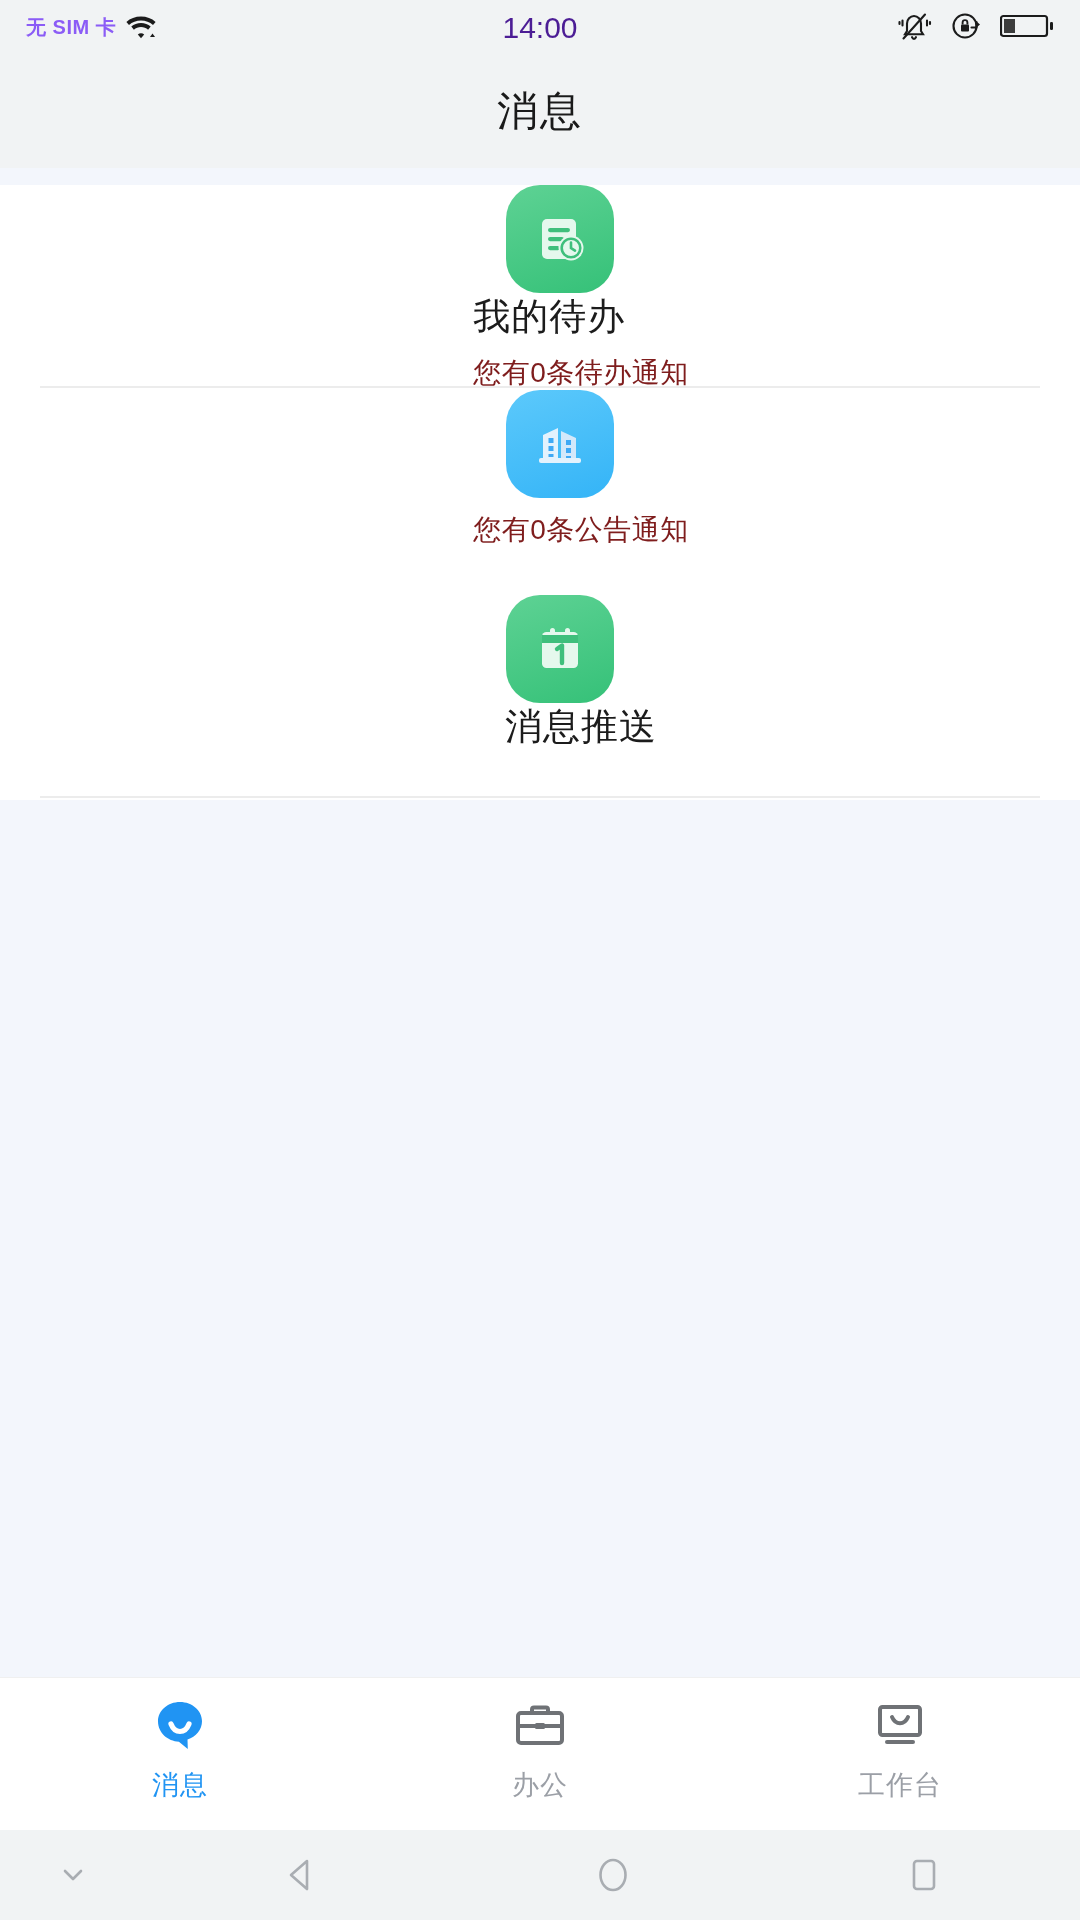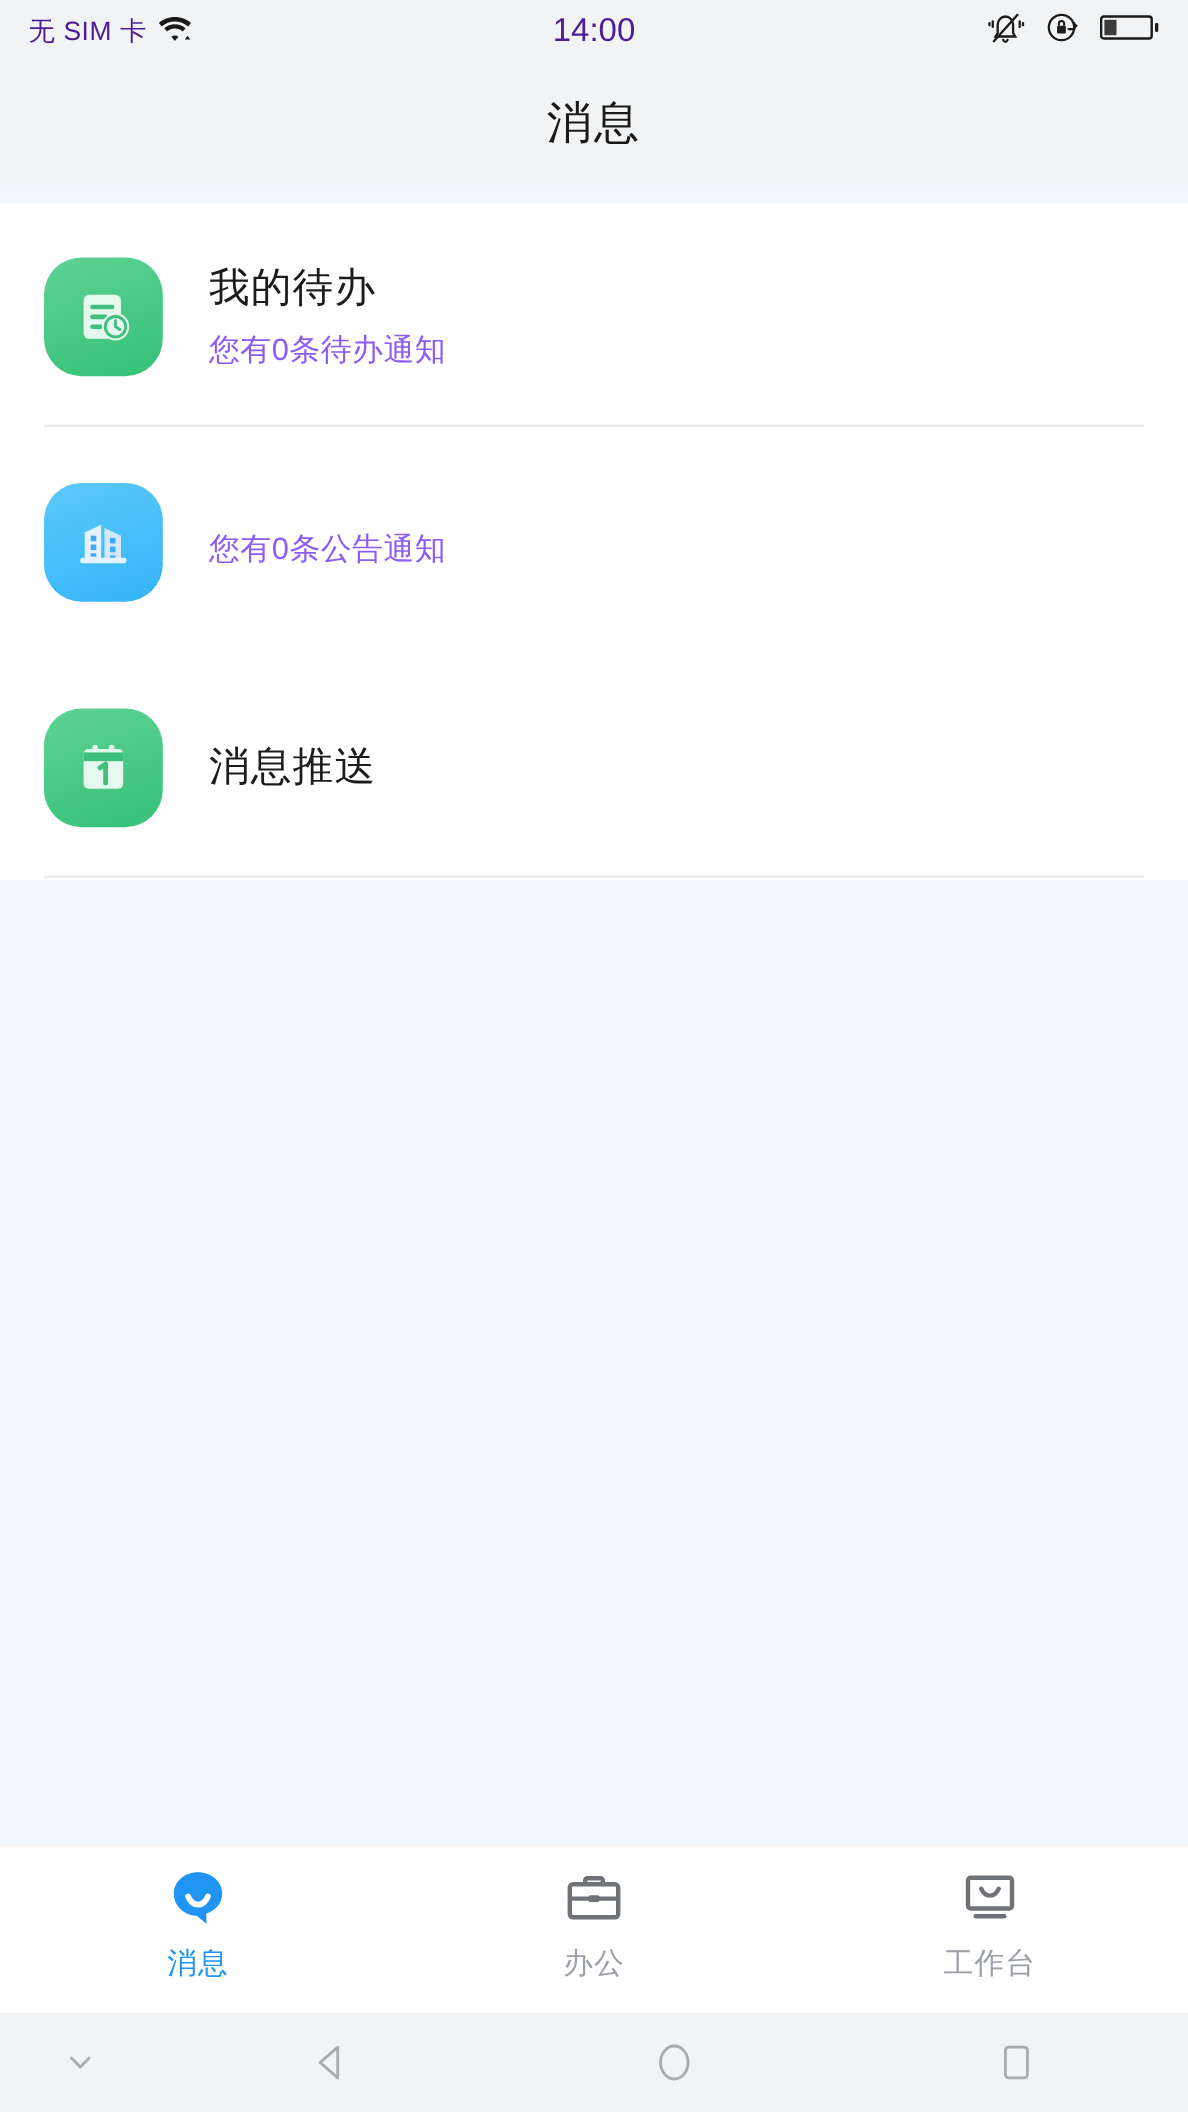--- a/index.html
+++ b/index.html
@@ -12,49 +12,49 @@
   #screen { position:relative; width:1080px; height:1920px; background:#f3f6fc; }
 
   
   .statusbar {
     position:absolute; top:0; left:0; width:1080px; height:55px;
     background:#f1f3f4;
     display:flex; align-items:center; justify-content:space-between;
     padding:0 26px;
   }
   .sb-left { display:flex; align-items:center; gap:9px; }
-  .sb-carrier { font-size:24px; color:#4c1d95; letter-spacing:.5px; font-weight:400; }
+  .sb-carrier { font-size:20px; color:#8b5cf6; letter-spacing:.5px; font-weight:700; }
   .sb-center { position:absolute; left:0; width:1080px; text-align:center;
                font-size:30px; color:#4c1d95; pointer-events:none; }
   .sb-right { display:flex; align-items:center; gap:14px; }
 
   
   .header {
     position:absolute; top:55px; left:0; width:1080px; height:113px;
     background:#f1f3f4;
     display:flex; align-items:center; justify-content:center;
   }
   .header-title { font-size:41px; color:#1a1a1a; letter-spacing:2px; }
 
   
   .gap-strip { position:absolute; top:168px; left:0; width:1080px; height:17px; background:#f3f6fc; }
   .card {
     position:absolute; top:185px; left:0; width:1080px; height:615px;
     background:#ffffff;
   }
-  .row { position:relative; display:flex; align-items:center; height:205px; padding-left:40px; }
+  .row { position:relative; display:flex; align-items:center; height:205px; padding-left:40px;flex-direction:column; }
   .row-icon {
     width:108px; height:108px; flex:none;
     border-radius:34px;
     position:relative;
     display:flex; align-items:center; justify-content:center;
   }
   .row-text { margin-left:42px; display:flex; flex-direction:column; justify-content:center; }
   .row-title { font-size:37px; color:#1c1c1c; line-height:1.3; letter-spacing:1px; }
-  .row-sub { font-size:28px; color:#8b5cf6; margin-top:13px; letter-spacing:.5px; }
+  .row-sub { font-size:28px; color:#7f1d1d; margin-top:13px; letter-spacing:.5px; }
   .divider {
     position:absolute; left:40px; right:40px; height:2px; background:#ececec;
   }
   .divider.d1 { top:201px; }
   .divider.d2 { top:406px; }
 
   
   .tabbar {
     position:absolute; top:1677px; left:0; width:1080px; height:153px;
     background:#ffffff;

